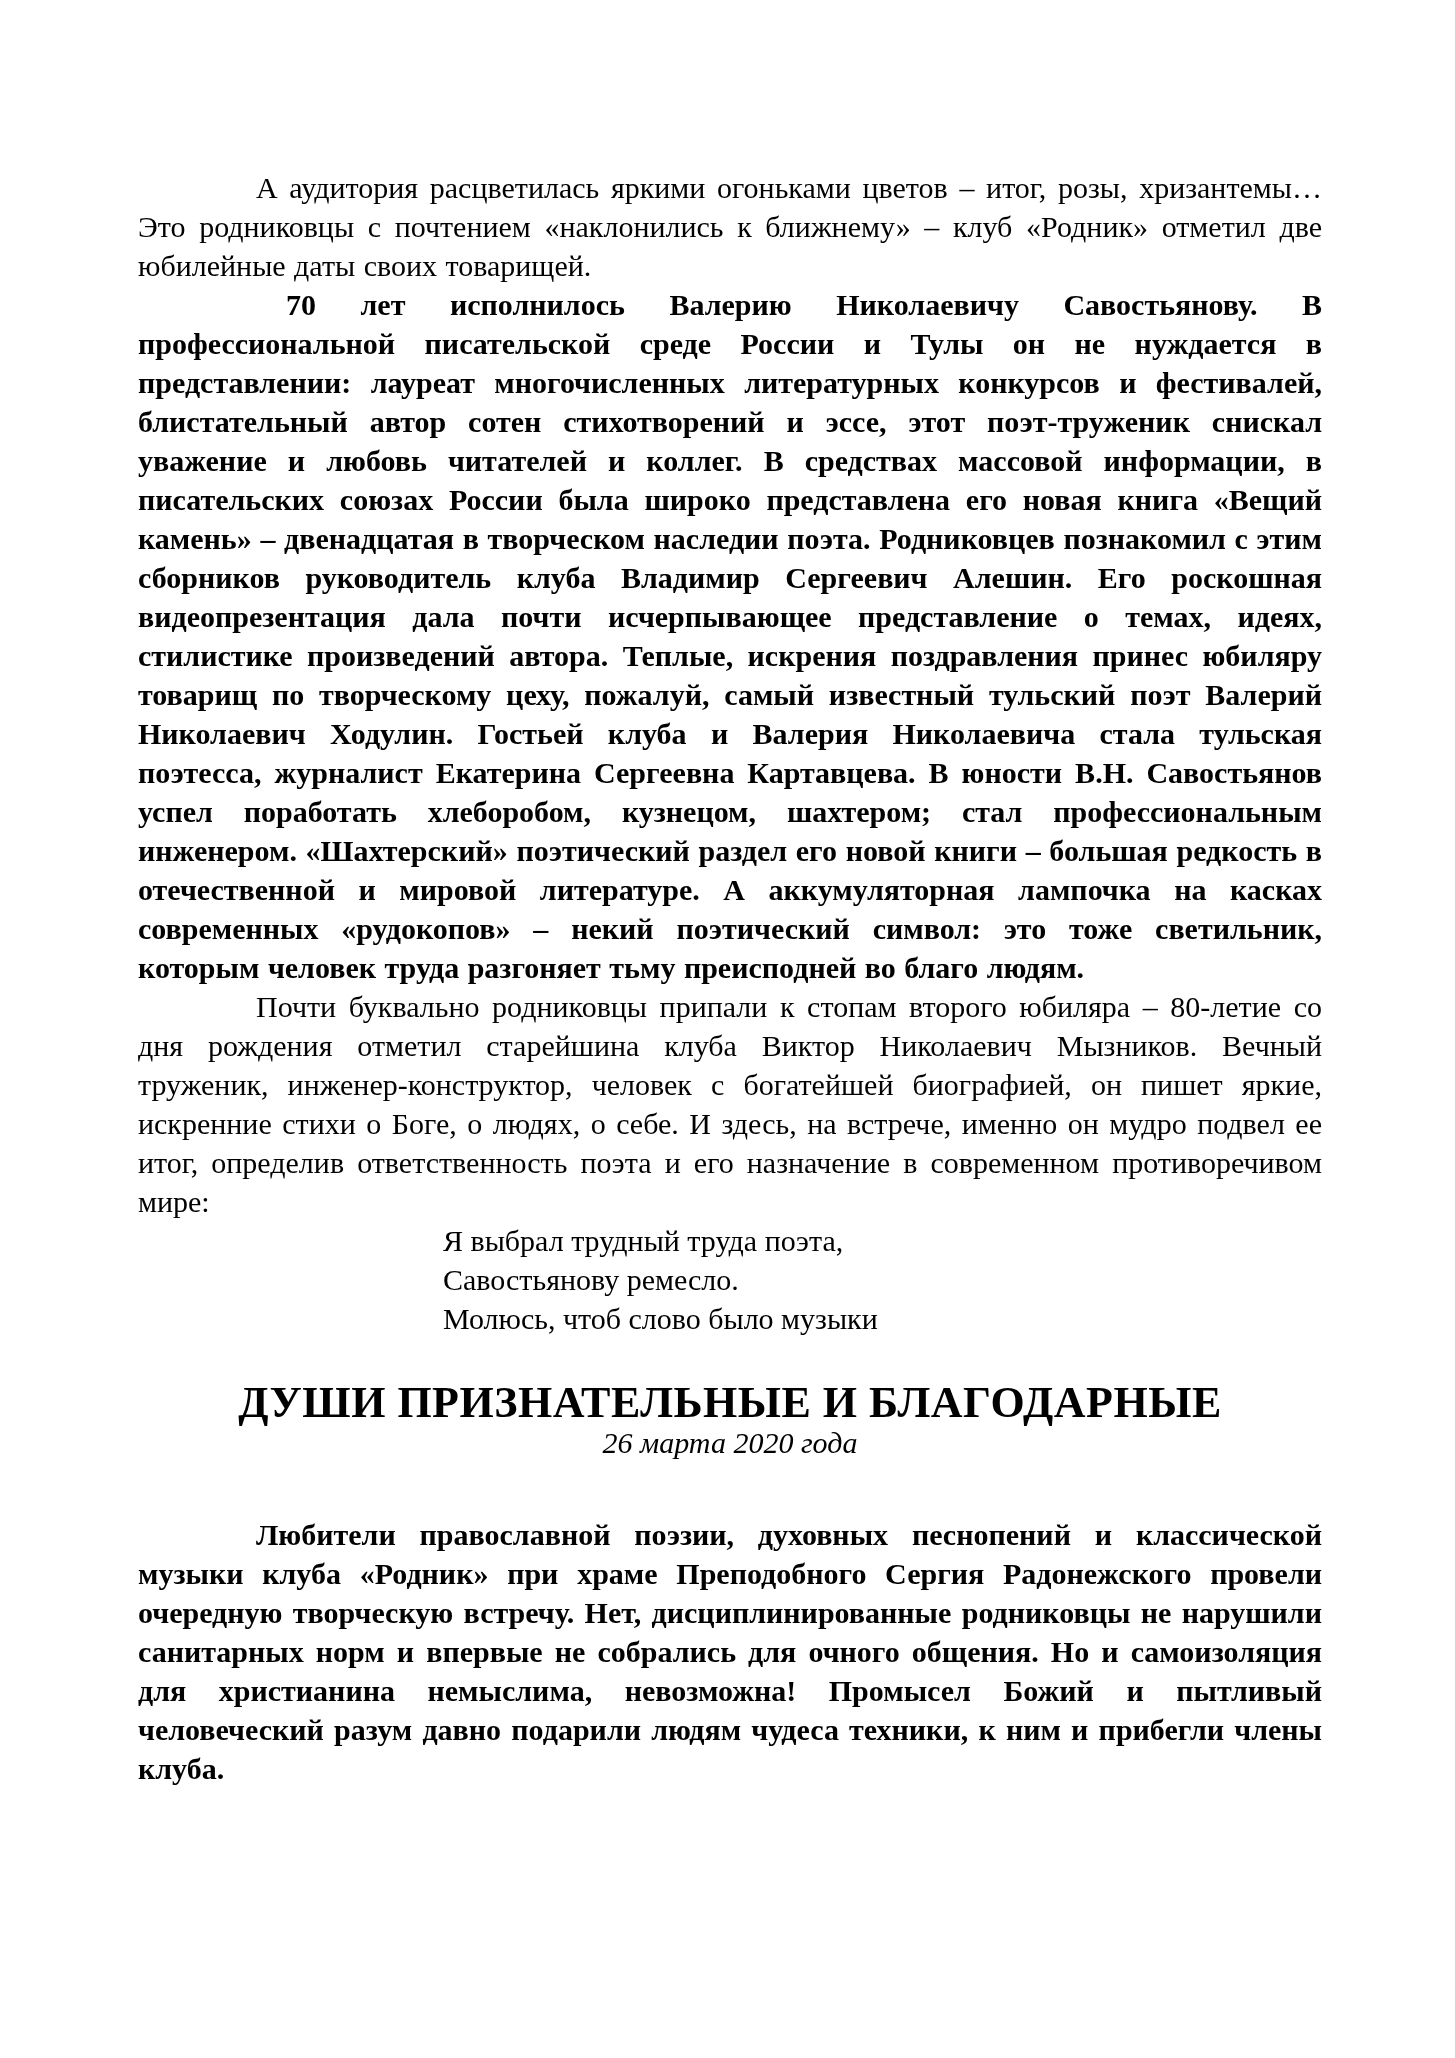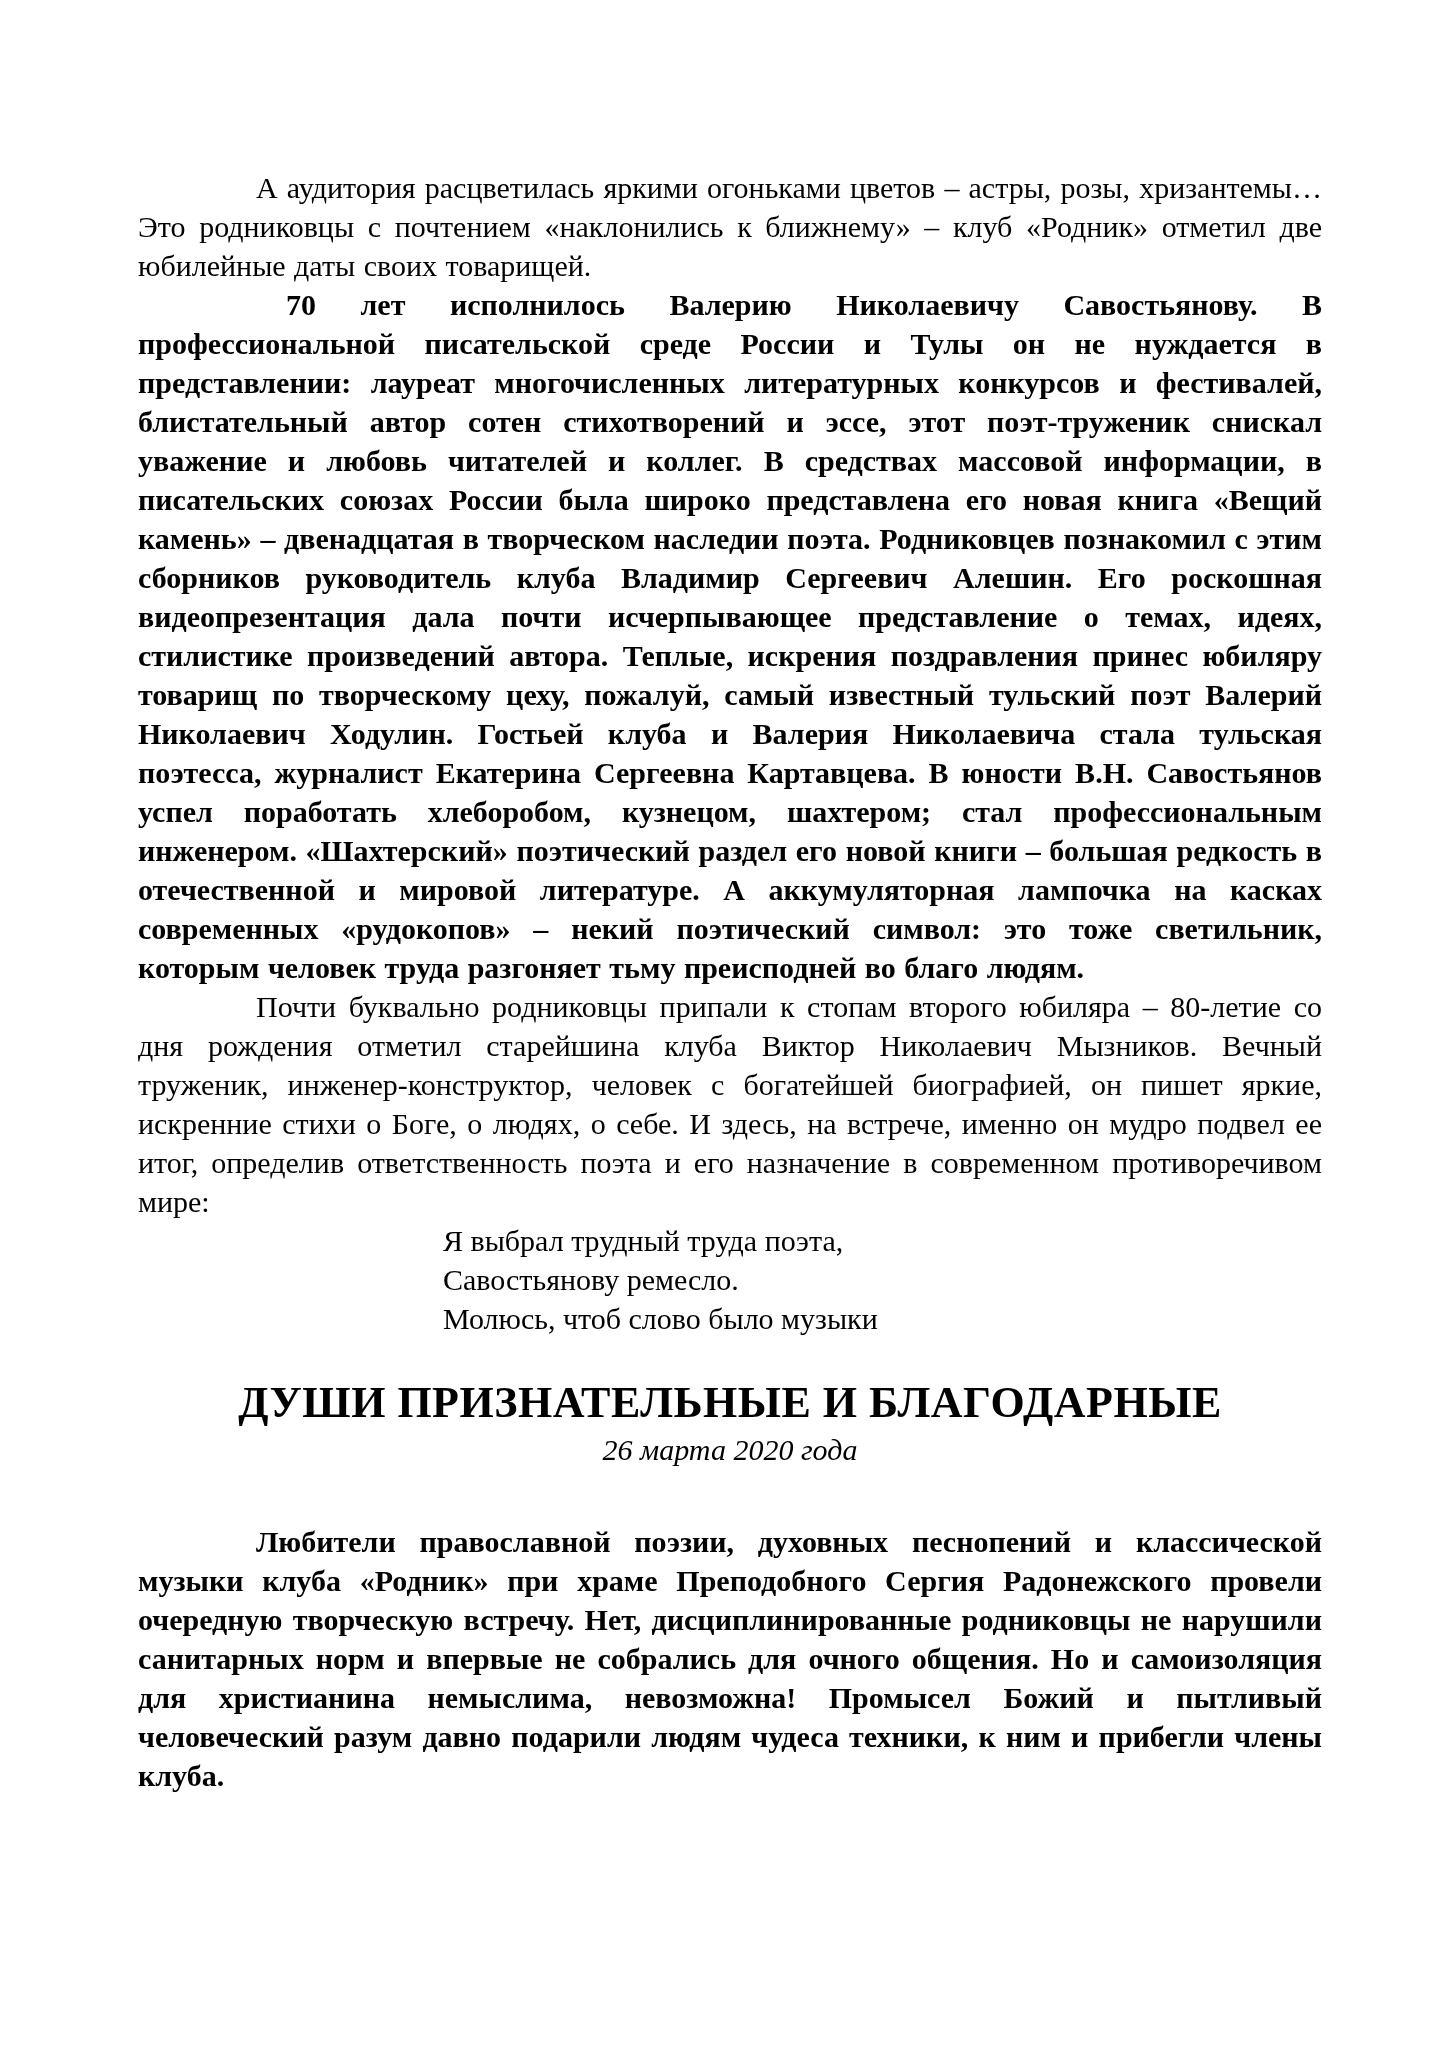--- a/index.html
+++ b/index.html
@@ -40,36 +40,36 @@
   }
   .heading {
     margin: 45px 0 0 0;
     text-align: center;
     font-size: 44px;
     font-weight: bold;
     line-height: 39px;
     letter-spacing: 0.5px;
   }
   .date-line {
-    margin: 8px;
+    margin: 1px;
     text-align: center;
     font-style: italic;
     line-height: 40px;
   }
   .para.after-date {
     margin-top: 52px;
     font-weight: bold;
   }
 </style>
 </head>
 <body>
 
 <div class="page">
 
-  <p class="para">А аудитория расцветилась яркими огоньками цветов – астры, розы, хризантемы… Это родниковцы с почтением «наклонились к ближнему» – клуб «Родник» отметил две юбилейные даты своих товарищей.</p>
+  <p class="para">А аудитория расцветилась яркими огоньками цветов – итог, розы, хризантемы… Это родниковцы с почтением «наклонились к ближнему» – клуб «Родник» отметил две юбилейные даты своих товарищей.</p>
 
   <p class="para indent-lg">70 лет исполнилось Валерию Николаевичу Савостьянову. В профессиональной писательской среде России и Тулы он не нуждается в представлении: лауреат многочисленных литературных конкурсов и фестивалей, блистательный автор сотен стихотворений и эссе, этот поэт-труженик снискал уважение и любовь читателей и коллег. В средствах массовой информации, в писательских союзах России была широко представлена его новая книга «Вещий камень» – двенадцатая в творческом наследии поэта. Родниковцев познакомил с этим сборников руководитель клуба Владимир Сергеевич Алешин. Его роскошная видеопрезентация дала почти исчерпывающее представление о темах, идеях, стилистике произведений автора. Теплые, искрения поздравления принес юбиляру товарищ по творческому цеху, пожалуй, самый известный тульский поэт Валерий Николаевич Ходулин. Гостьей клуба и Валерия Николаевича стала тульская поэтесса, журналист Екатерина Сергеевна Картавцева. В юности В.Н. Савостьянов успел поработать хлеборобом, кузнецом, шахтером; стал профессиональным инженером. «Шахтерский» поэтический раздел его новой книги – большая редкость в отечественной и мировой литературе. А аккумуляторная лампочка на касках современных «рудокопов» – некий поэтический символ: это тоже светильник, которым человек труда разгоняет тьму преисподней во благо людям.</p>
 
   <p class="para">Почти буквально родниковцы припали к стопам второго юбиляра – 80-летие со дня рождения отметил старейшина клуба Виктор Николаевич Мызников. Вечный труженик, инженер-конструктор, человек с богатейшей биографией, он пишет яркие, искренние стихи о Боге, о людях, о себе. И здесь, на встрече, именно он мудро подвел ее итог, определив ответственность поэта и его назначение в современном противоречивом мире:</p>
 
   <div class="poem">
     <div class="poem-line">Я выбрал трудный труда поэта,</div>
     <div class="poem-line">Савостьянову ремесло.</div>
     <div class="poem-line">Молюсь, чтоб слово было музыки</div>
   </div>

